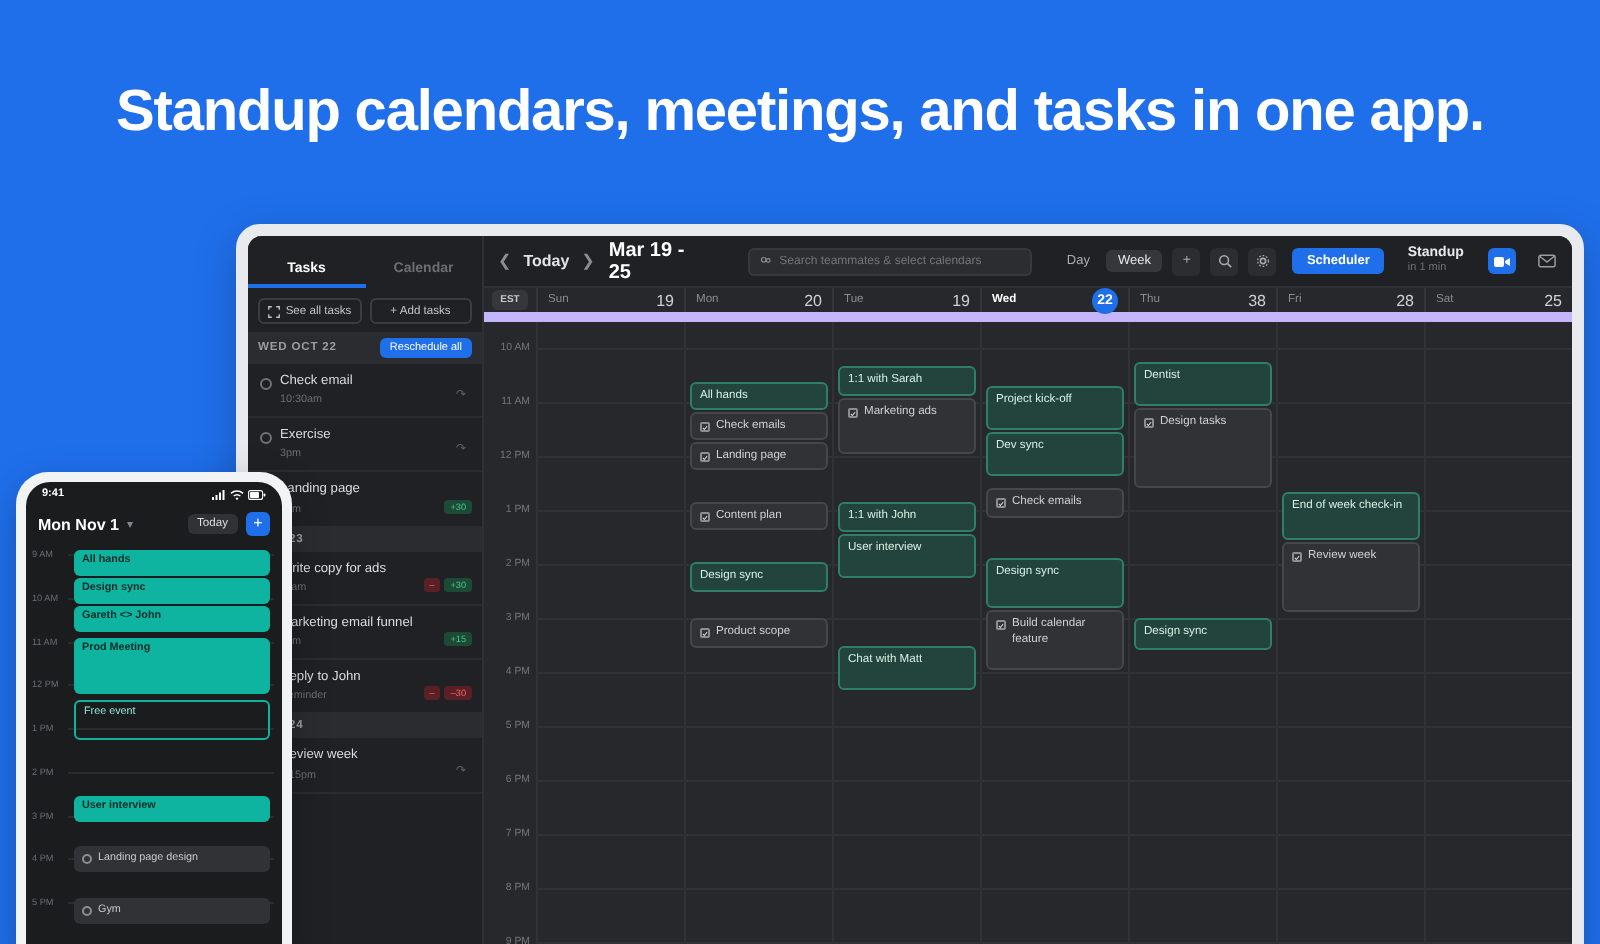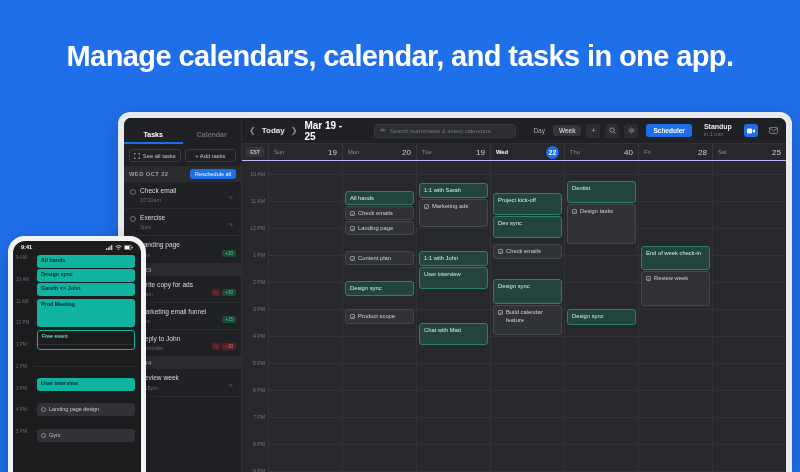--- a/index.html
+++ b/index.html
@@ -163,21 +163,21 @@
   .t-badges { display: flex; gap: 2px; align-self: flex-end; margin-bottom: 1px; }
   .badge {
     font-size: 4.6px; padding: 1px 3px; border-radius: 2px; white-space: nowrap;
   }
   .badge.green { background: #1d4a36; color: #48c78e; }
   .badge.red { background: #5a2026; color: #f06a6a; }
   .badge.grey { color: #5d6063; background: transparent; font-size: 6px; }
 
   
   .cal-pane { flex: 1; display: flex; flex-direction: column; min-width: 0; background: #26282b; }
-  .cal-head { display: flex; height: 17px; flex: 0 0 17px; border-bottom: 1px solid #c4b5fd; }
+  .cal-head { display: flex; height: 17px; flex: 0 0 17px; border-bottom: 5px solid #c4b5fd; }
   .tz-cell {
     width: 26px; flex: 0 0 26px;
     display: flex; align-items: center; justify-content: center;
   }
   .tz-badge {
     background: #35373b; color: #c6c8cb;
     font-size: 5px; font-weight: bold;
     padding: 2px 4px; border-radius: 3px;
   }
   .dayhdr {
@@ -306,21 +306,21 @@
     display: flex; align-items: center; gap: 3px;
   }
   .ph-ev.task .chk {
     width: 5px; height: 5px; border: 1px solid #8b8e92;
     border-radius: 50%; flex: 0 0 5px;
   }
 </style>
 </head>
 <body>
 
-<div class="headline">Manage calendars, calendar, and tasks in one app.</div>
+<div class="headline">Standup calendars, meetings, and tasks in one app.</div>
 
 <div class="tablet">
   <div class="tablet-screen">
 
     <div class="t-topbar">
       <div class="t-tabs">
         <div class="t-tab active">Tasks</div>
         <div class="t-tab">Calendar</div>
       </div>
       <div class="t-navbar">
@@ -493,21 +493,21 @@
           <div class="dayhdr">
             <span class="dh-dow">Tue</span>
             <span class="dh-num">19</span>
           </div>
           <div class="dayhdr today">
             <span class="dh-dow">Wed</span>
             <span class="dh-num">22</span>
           </div>
           <div class="dayhdr">
             <span class="dh-dow">Thu</span>
-            <span class="dh-num">40</span>
+            <span class="dh-num">38</span>
           </div>
           <div class="dayhdr">
             <span class="dh-dow">Fri</span>
             <span class="dh-num">28</span>
           </div>
           <div class="dayhdr">
             <span class="dh-dow">Sat</span>
             <span class="dh-num">25</span>
           </div>
         </div>
@@ -661,20 +661,27 @@
             <path d="M1 3.4A9 9 0 0 1 13 3.4" fill="none" stroke="#fff" stroke-width="1.5"></path>
             <path d="M3.6 6A5.5 5.5 0 0 1 10.4 6" fill="none" stroke="#fff" stroke-width="1.5"></path>
             <circle cx="7" cy="8.6" r="1.2" fill="#fff"></circle>
           </svg>
         <svg width="9" height="5" viewBox="0 0 18 10">
             <rect x="0.6" y="0.6" width="14" height="8.8" rx="2" fill="none" stroke="#fff" stroke-width="1.1"></rect>
             <rect x="2" y="2" width="9" height="6" rx="1" fill="#fff"></rect>
             <rect x="15.6" y="3.4" width="1.8" height="3.2" rx="0.8" fill="#fff"></rect>
           </svg>
       </span>
+    </div>
+    <div class="ph-header">
+      <span class="ph-date">Mon Nov 1</span>
+      <span class="ph-caret">▾</span>
+      <span class="ph-spacer"></span>
+      <span class="ph-today">Today</span>
+      <span class="ph-plus">+</span>
     </div>
     <div class="ph-grid" id="ph-grid">
         <div class="ph-time" style="top: 4px;">9 AM</div>
         <div class="ph-line" style="top: 4px;"></div>
         <div class="ph-time" style="top: 25.7778px;">10 AM</div>
         <div class="ph-line" style="top: 25.7778px;"></div>
         <div class="ph-time" style="top: 47.5556px;">11 AM</div>
         <div class="ph-line" style="top: 47.5556px;"></div>
         <div class="ph-time" style="top: 69.3333px;">12 PM</div>
         <div class="ph-line" style="top: 69.3333px;"></div>

